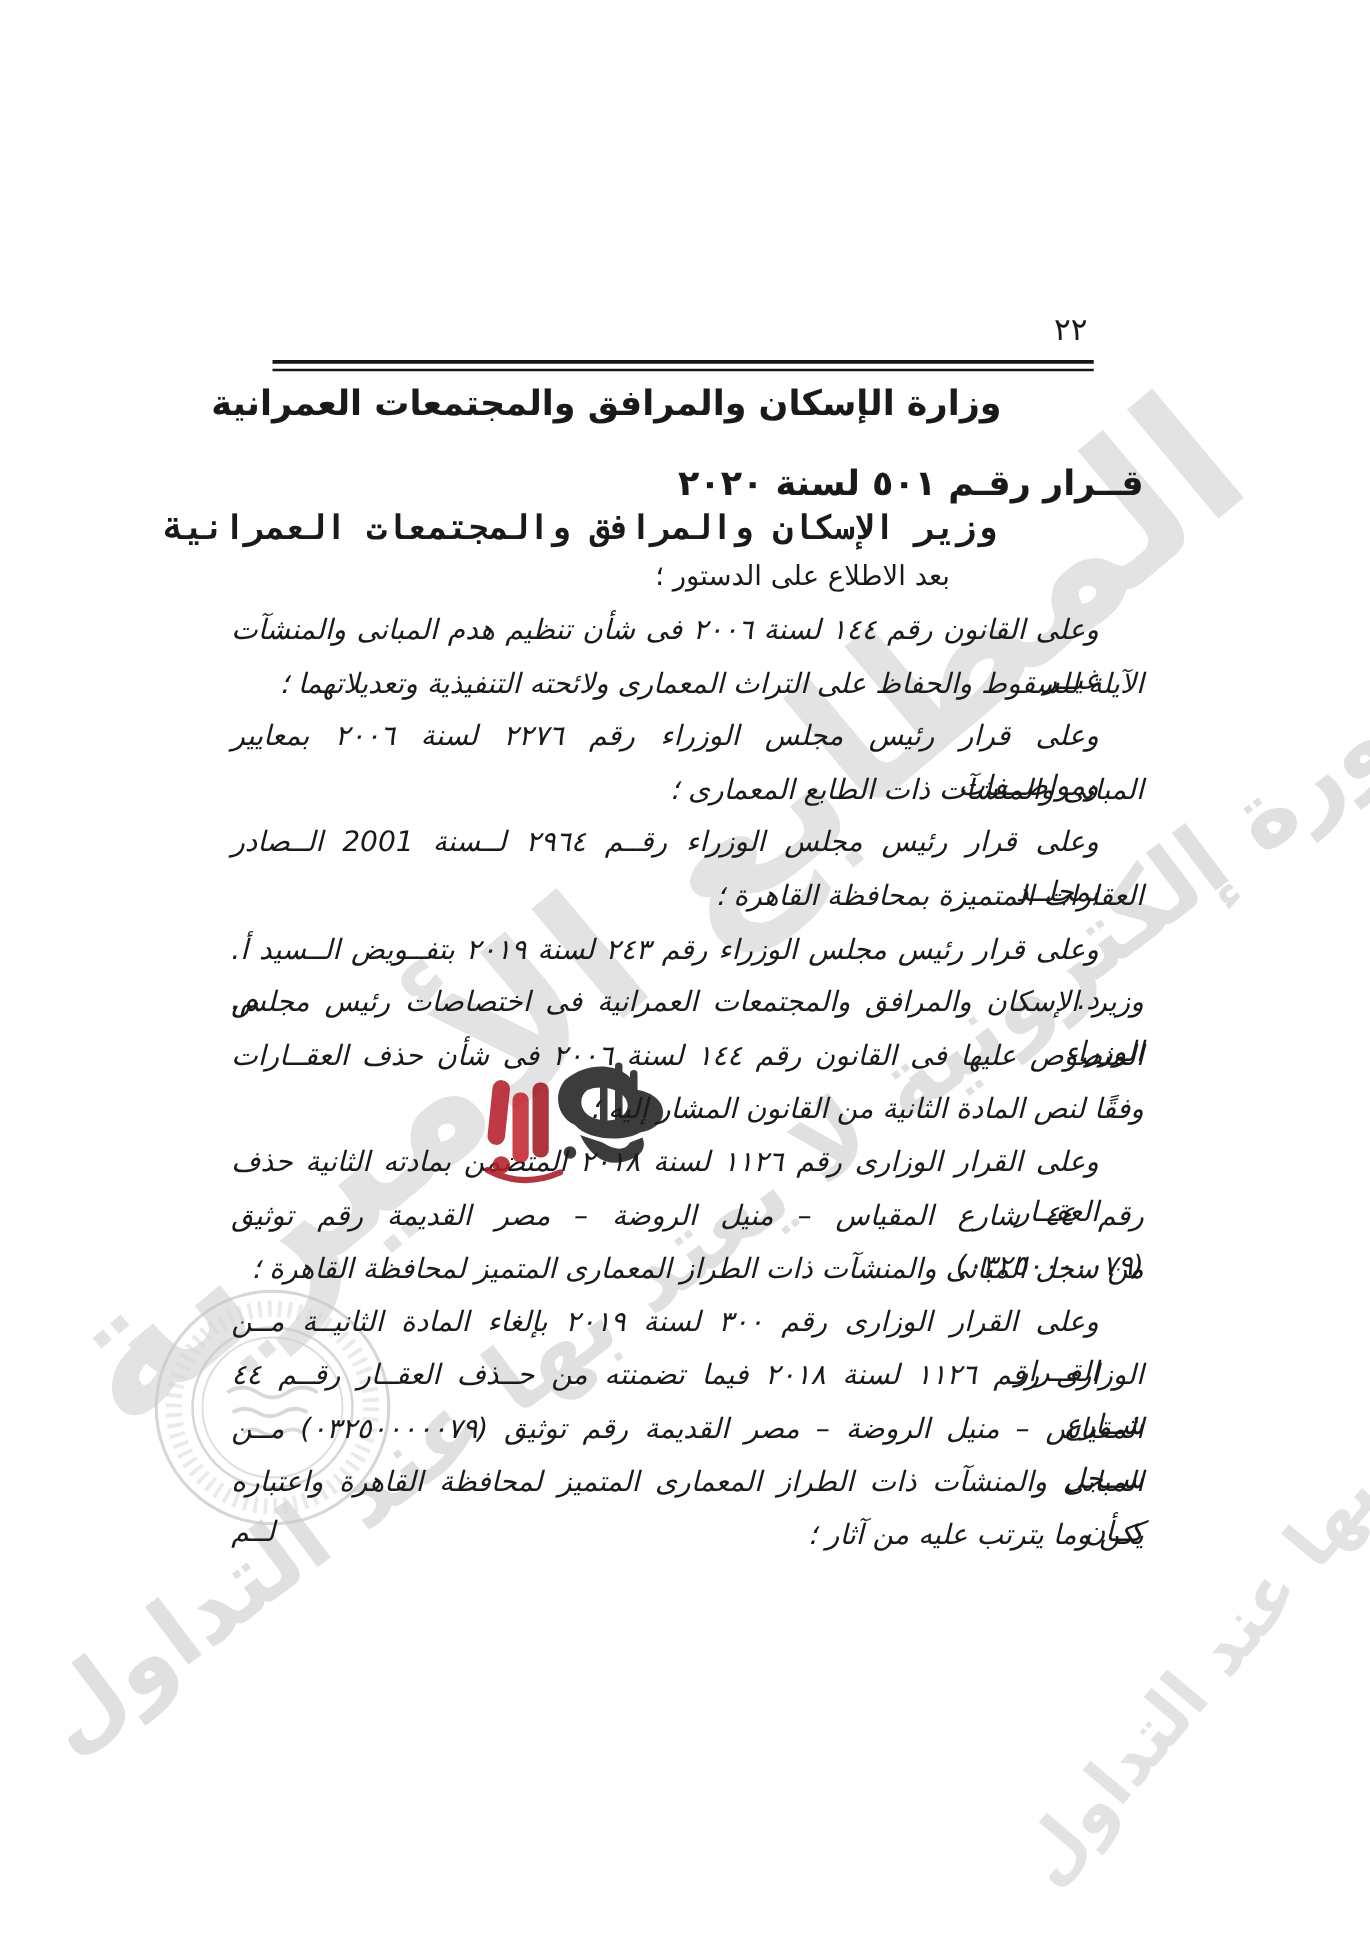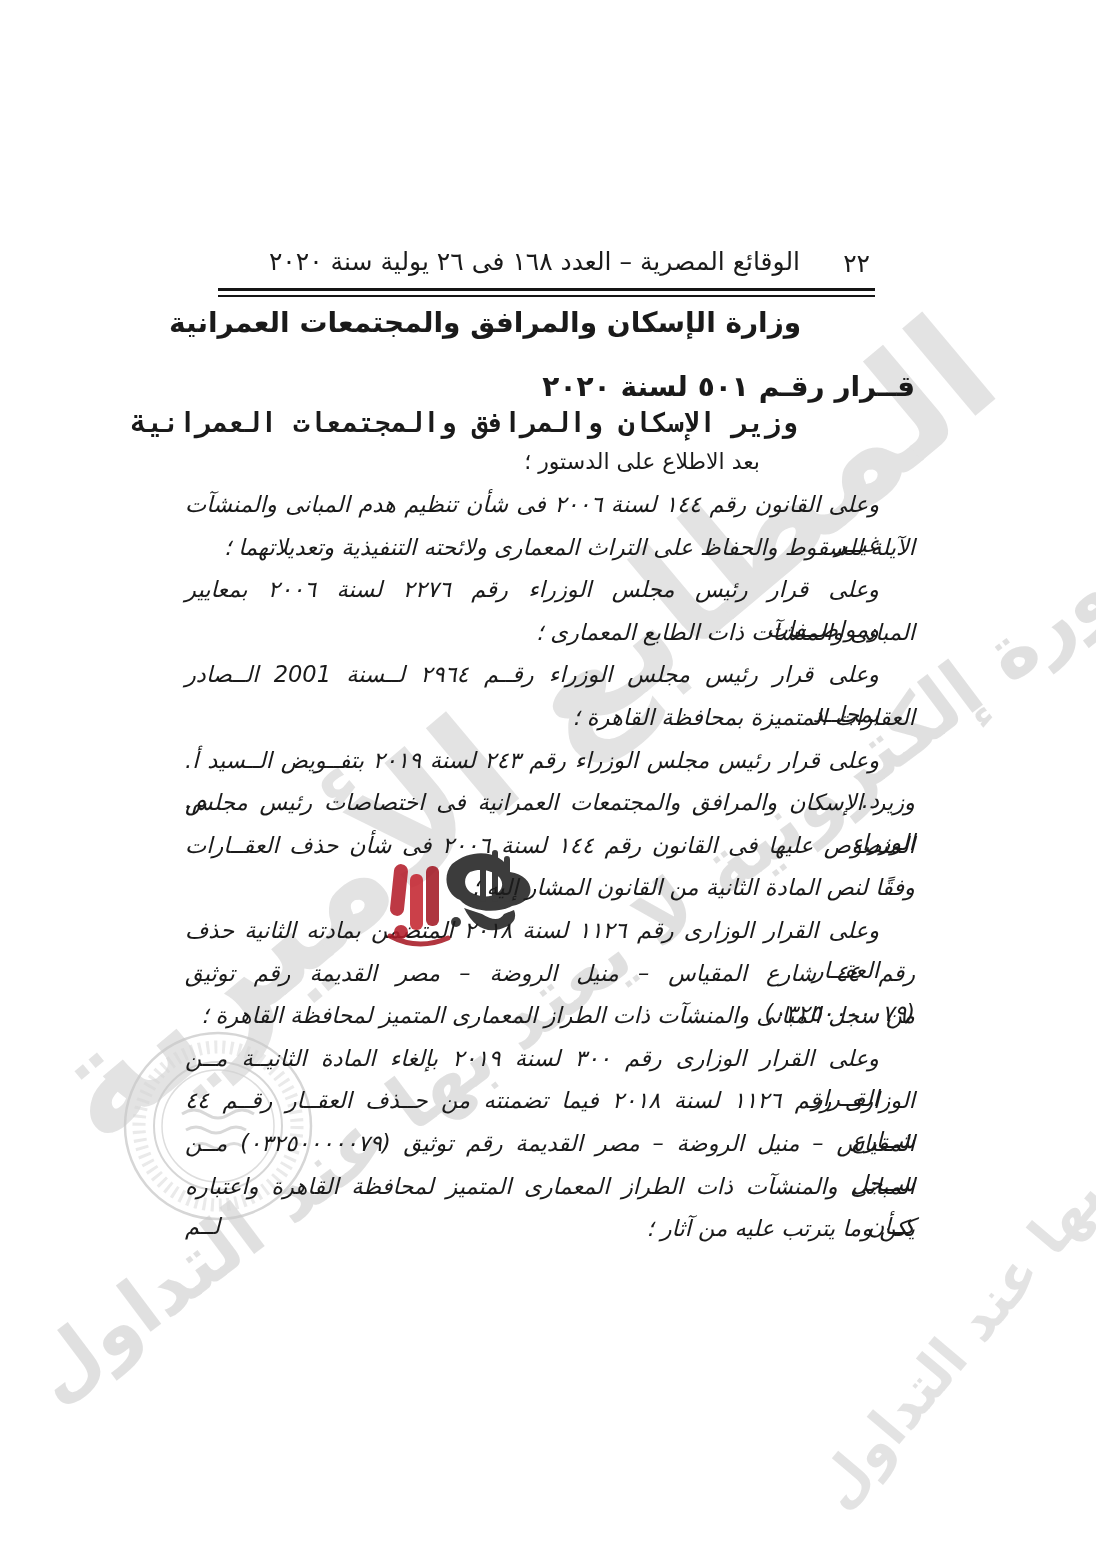--- a/index.html
+++ b/index.html
@@ -116,21 +116,20 @@
     <g fill="#1c1c1c" opacity="0.92">
       <path d="M66,20 C88,2 118,8 124,28 C150,32 152,58 126,62 C112,70 84,68 74,56 C60,50 56,32 66,20 Z M84,28 C76,34 78,46 88,50 C100,55 114,52 116,42 C118,30 98,22 84,28 Z"></path>
       <rect x="94" y="10" width="6" height="48" rx="3"></rect>
       <rect x="106" y="6" width="6" height="52" rx="3"></rect>
       <rect x="118" y="12" width="6" height="46" rx="3"></rect>
       <path d="M78,64 Q94,96 122,82 Q132,76 128,66 L118,70 Q112,80 96,70 Z"></path>
       <circle cx="70" cy="78" r="5"></circle>
     </g>
   </svg>
 
-  <div class="issue-title">الوقائع المصرية – العدد ١٦٨ فى ٢٦ يولية سنة ٢٠٢٠</div>
   <div class="page-number">٢٢</div>
   <div class="double-rule"></div>
 
   <div class="t-ministry">وزارة الإسكان والمرافق والمجتمعات العمرانية</div>
   <div class="t-decree">قــرار رقـم ٥٠١ لسنة ٢٠٢٠</div>
   <div class="t-minister">وزير الإسكان والمرافق والمجتمعات العمرانية</div>
 
   <div class="opening">بعد الاطلاع على الدستور ؛</div>
 
   <div class="body-text">

